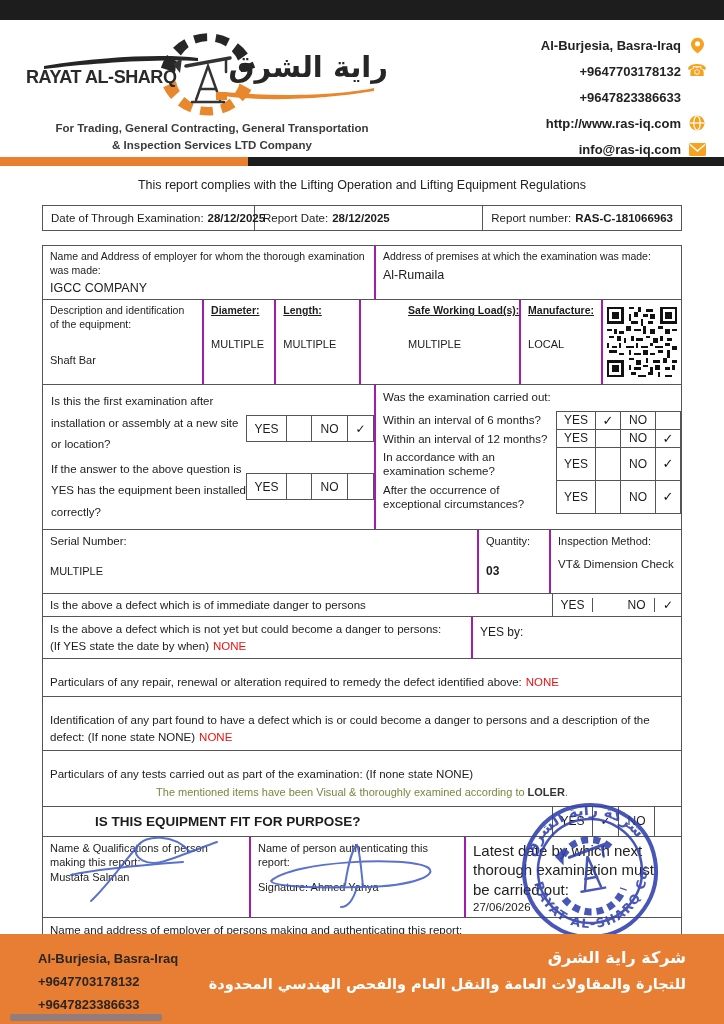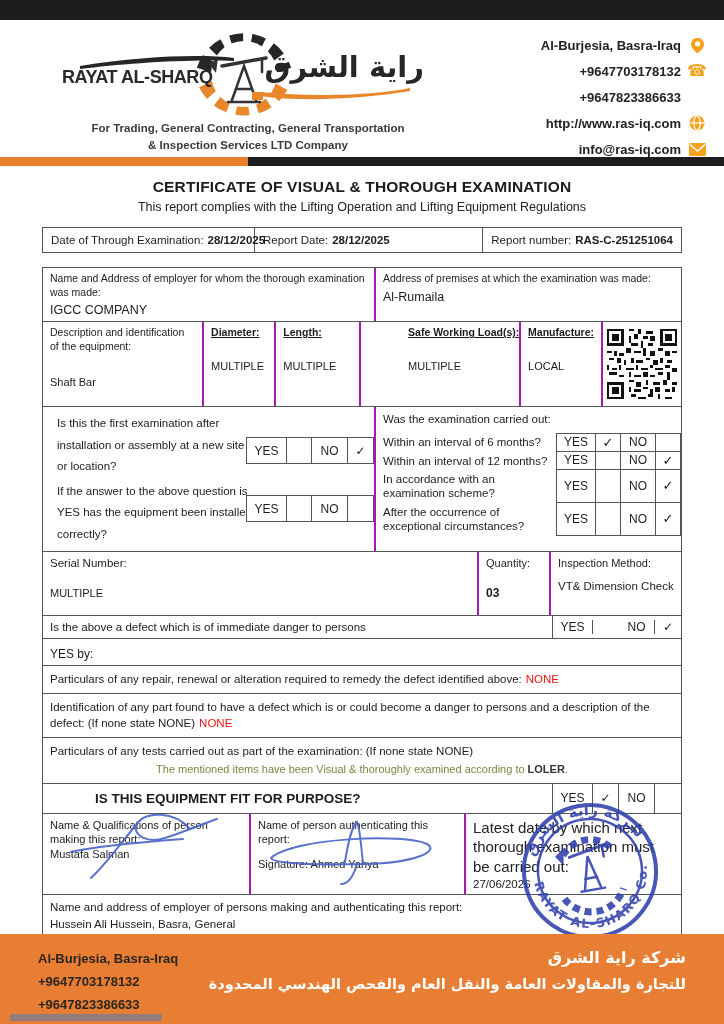--- a/index.html
+++ b/index.html
@@ -2,21 +2,21 @@
 <html><head>
 <meta charset="utf-8">
 <style>
   * { margin:0; padding:0; box-sizing:border-box; }
   body { background:#9a9a9a; font-family:"Liberation Sans", sans-serif; }
   .page { position:relative; width:724px; height:1024px; margin:0 auto; background:#fff; color:#1c1c1c; overflow:hidden; }
 
   
   .topbar { height:20px; background:#1d1d1d; }
   .header { display:flex; justify-content:space-between; padding:6px 18px 0 26px; height:137px; }
-  .logo-wrap { width:372px;margin-left:36px; }
+  .logo-wrap { width:372px; }
   .logo-art { position:relative; width:364px; height:92px; }
   .logo-en { position:absolute; left:0; top:40px; width:158px; font-size:19px; font-weight:bold; letter-spacing:-0.5px; color:#2a2a2a; transform:scaleX(.95); transform-origin:left; white-space:nowrap; }
   .logo-ar { position:absolute; right:2px; top:24px; font-family:"DejaVu Sans", sans-serif; font-size:29px; font-weight:bold; color:#262626; }
   .tagline { width:372px; text-align:center; font-size:11.5px; font-weight:bold; color:#3b3b3b; line-height:1.45; margin-top:2px; }
   .contacts { padding-top:10px; }
   .contact-row { display:flex; justify-content:flex-end; align-items:center; gap:7px; margin-bottom:8px; font-size:13px; font-weight:bold; color:#222; }
   .icon-slot { width:18px; height:18px; display:flex; align-items:center; justify-content:center; }
   .tel-glyph { font-family:"DejaVu Sans", sans-serif; font-size:16px; color:#F6A21E; line-height:1; }
 
   .divider { display:flex; height:9px; }
@@ -51,21 +51,21 @@
 
   .eq-row { min-height:85px; }
   .eq-desc { width:168px; }
   .eq-d { width:75px; } .eq-l { width:88px; } .eq-s { width:120px;margin-left:40px; } .eq-m { width:82px; }
   .eq-head { font-size:10.5px; font-weight:bold; text-decoration:underline; white-space:nowrap; }
   .eq-val { margin-top:22px; font-size:11px; }
   .eq-qr { flex:1; display:flex; align-items:center; justify-content:center; padding:4px; }
 
   .q-row { min-height:143px; }
   .q-left { width:333px; position:relative; padding:6px 8px; }
-  .q-left .qtext { width:198px; font-size:11.5px; line-height:1.85;margin-left:6px; }
+  .q-left .qtext { width:198px; font-size:11.5px; line-height:1.85; }
   .q-left .qtext.q2 { margin-top:4px; }
   .cbgrid { position:absolute; right:0; display:flex; border:1px solid #555; height:27px; background:#fff; }
   .cbgrid > div { display:flex; align-items:center; justify-content:center; border-right:1px solid #555; font-size:12px; }
   .cbgrid > div:last-child { border-right:none; }
   .cb-yes { width:40px; } .cb-box { width:25px; } .cb-no { width:36px; } .cb-box2 { width:25px; }
   .grid1 { top:30px; } .grid2 { top:88px; }
 
   .q-right { flex:1; padding:6px 0 0 7px; }
   .carried { font-size:11.5px; margin-bottom:8px; }
   .erow { display:flex; align-items:stretch; }
@@ -87,21 +87,21 @@
   .flag-row { align-items:center; }
   .flag-text { flex:1; display:flex; align-items:center; font-size:11.5px; padding:5px 7px; border-right:1px solid #555; }
   .fcell { width:40px; border-right:1px solid #555; display:flex; align-items:center; justify-content:center; font-size:12px; }
   .fcell.b { width:26px; } .fcell.n { width:36px; }
   .fcell:last-child { border-right:none; }
 
   .ny-left { width:430px; font-size:11.5px; line-height:1.45; }
   .ny-right { flex:1; font-size:12px; padding-top:8px; }
   .red { color:#EE1111; margin-left:4px; }
 
-  .single-row { font-size:11.5px; padding:5px 7px; line-height:1.45; }
+  .single-row { font-size:11.5px; padding:5px 7px; line-height:1.45;margin-top:10px; }
   .tests-note { text-align:center; color:#77883F; font-size:11px; margin-top:2px; }
   .note-b { color:#333; margin-left:3px; }
 
   .fit-row { align-items:stretch; min-height:30px; }
   .fit-text { flex:1; display:flex; align-items:center; font-size:13.5px; font-weight:bold; padding:6px 8px; border-right:1px solid #555;margin-left:44px; }
 
   .sign-row { min-height:58px; }
   .sg1 { width:208px; position:relative; }
   .sg2 { width:215px; position:relative; }
   .sg3 { flex:1; }
@@ -198,30 +198,29 @@
       </div>
     </div>
   </div>
 
   <div class="divider">
     <span class="seg-o"></span>
       <span class="seg-b"></span>
   </div>
 
   <div class="title-block">
-    <div class="cert-title">CERTIFICATE OF VISUAL &amp; THOROUGH EXAMINATION</div>
     <div class="cert-subtitle">This report complies with the Lifting Operation and Lifting Equipment Regulations</div>
   </div>
 
   <div class="content">
 
     <div class="daterow">
       <div class="dr1"><span>Date of Through Examination:</span><span class="dr-val">28/12/2025</span></div>
       <div class="dr2"><span>Report Date:</span><span class="dr-val">28/12/2025</span></div>
-      <div class="dr3"><span>Report number:</span><span class="dr-val">RAS-C-251251064</span></div>
+      <div class="dr3"><span>Report number:</span><span class="dr-val">RAS-C-181066963</span></div>
     </div>
 
     <div class="ctable">
 
       <div class="trow">
         <div class="tcell c-emp">
           <div class="lbl">Name and Address of employer for whom the thorough examination was made:</div>
           <div class="val">IGCC COMPANY</div>
         </div>
         <div class="tcell c-prem">
@@ -401,20 +400,24 @@
 
       <div class="trow flag-row">
         <div class="flag-text">Is the above a defect which is of immediate danger to persons</div>
         <div class="fcell">YES</div>
         <div class="fcell b mark"></div>
         <div class="fcell n">NO</div>
         <div class="fcell b mark">✓</div>
       </div>
 
       <div class="trow">
+        <div class="tcell ny-left">
+          <div>Is the above a defect which is not yet but could become a danger to persons:</div>
+          <div><span>(If YES state the date by when)</span><span class="red">NONE</span></div>
+        </div>
         <div class="tcell ny-right">YES by:</div>
       </div>
 
       <div class="trow">
         <div class="single-row" style="flex:1">
           <span>Particulars of any repair, renewal or alteration required to remedy the defect identified above:</span><span class="red">NONE</span>
         </div>
       </div>
 
       <div class="trow">

